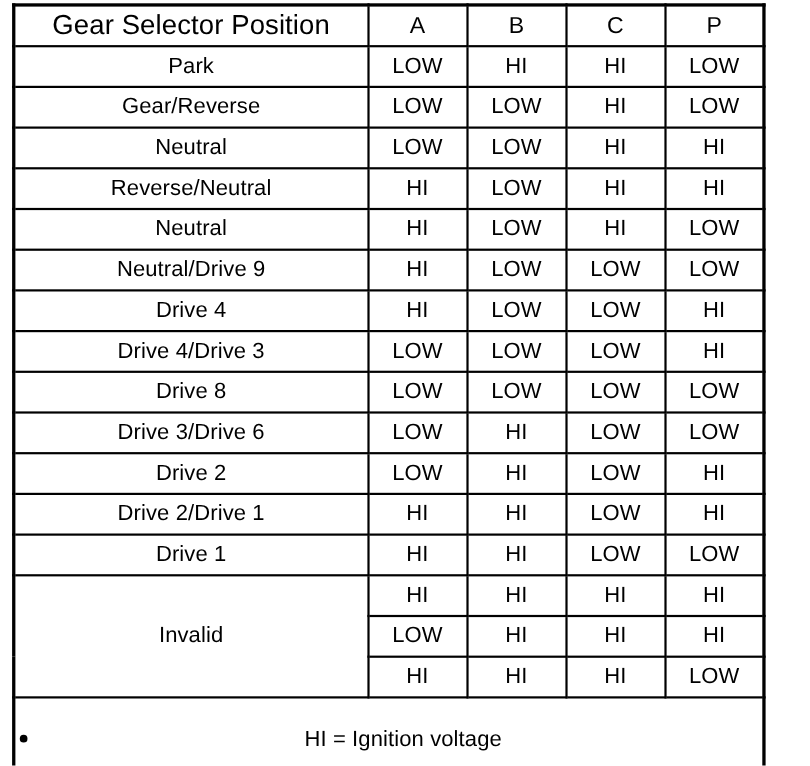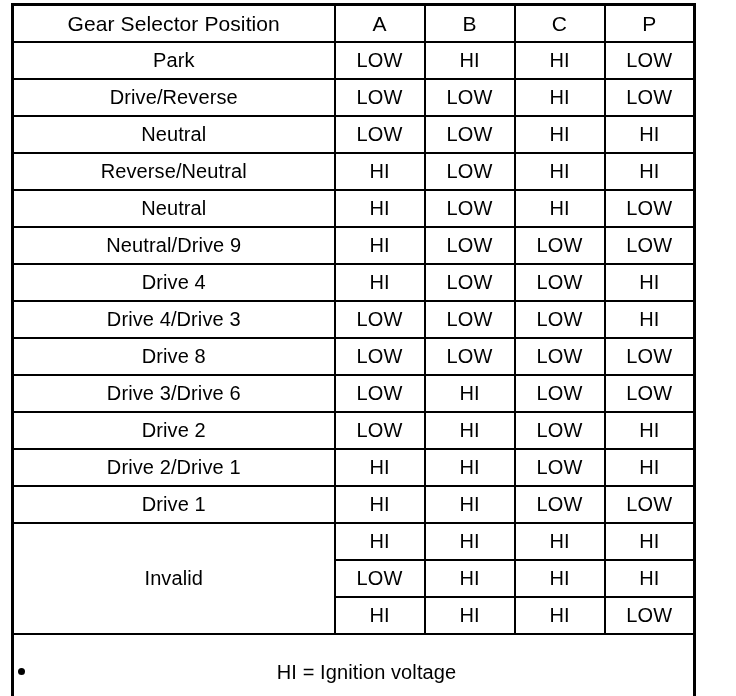--- a/index.html
+++ b/index.html
@@ -51,21 +51,21 @@
   table.gear-table {
     border: 3px solid #000000;
   }
 
   col.c-label { width: 322px; }
   col.c-val   { width: 90px;  }
 
   
   .hdr-label {
     height: 35px;
-    font-size: 21px;
+    font-size: 25px;
     font-weight: bold;
     letter-spacing: 0px;
   }
   .hdr-val {
     height: 35px;
     font-size: 21px;
     font-weight: bold;
   }
 
   
@@ -139,21 +139,21 @@
       </thead>
       <tbody id="table-body">
           <tr>
             <td class="row-label">Park</td>
             <td class="row-val">LOW</td>
             <td class="row-val">HI</td>
             <td class="row-val">HI</td>
             <td class="row-val">LOW</td>
           </tr>
           <tr>
-            <td class="row-label">Drive/Reverse</td>
+            <td class="row-label">Gear/Reverse</td>
             <td class="row-val">LOW</td>
             <td class="row-val">LOW</td>
             <td class="row-val">HI</td>
             <td class="row-val">LOW</td>
           </tr>
           <tr>
             <td class="row-label">Neutral</td>
             <td class="row-val">LOW</td>
             <td class="row-val">LOW</td>
             <td class="row-val">HI</td>

